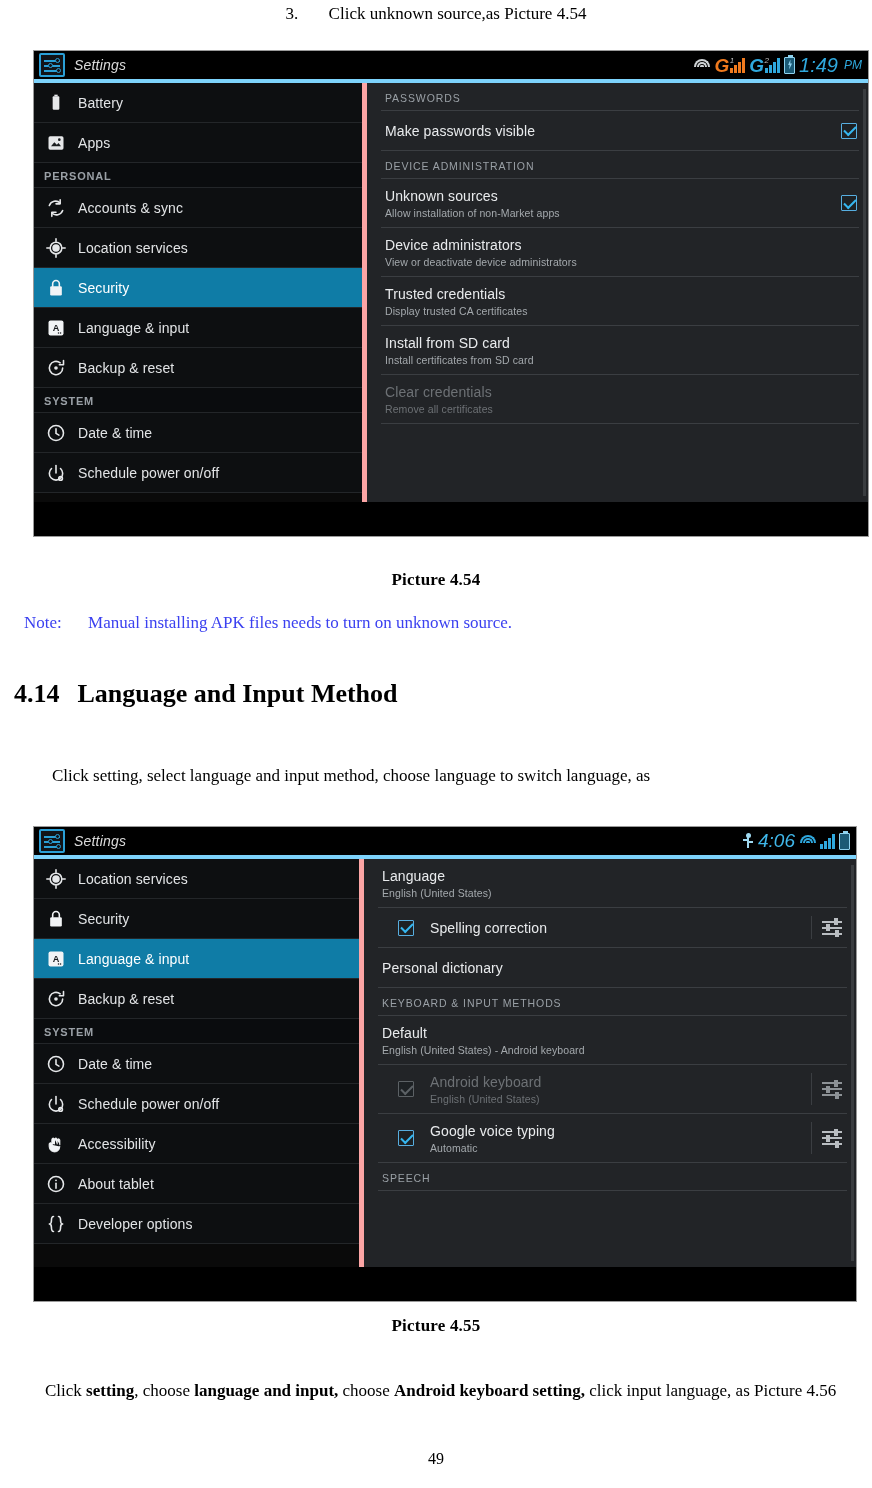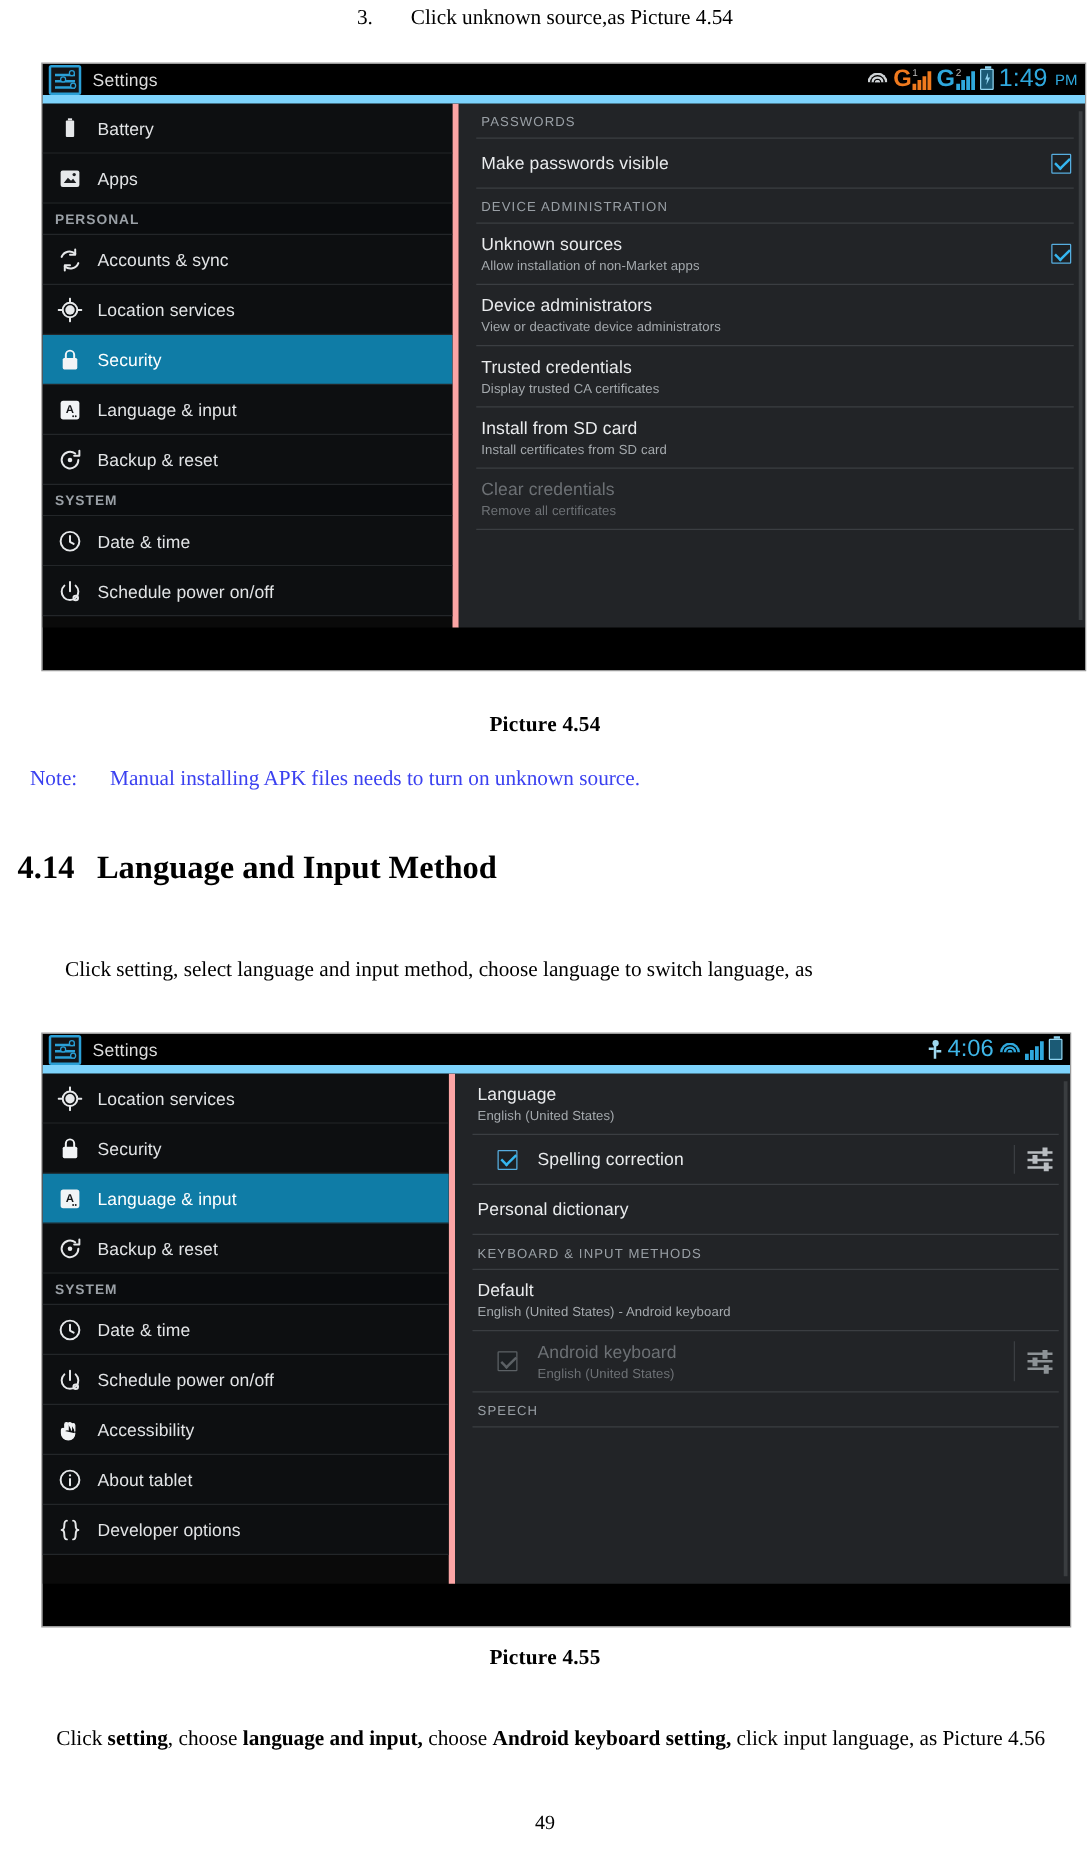--- a/index.html
+++ b/index.html
@@ -67,22 +67,23 @@
     border: 1px solid #9a9a9a;
     overflow: hidden;
   }
   .shot-inner { width:100%; height:100%; display:flex; flex-direction:column; background:#000; }
 
   .statusbar {
     height: 32px; flex: 0 0 32px;
     background: #000;
     display: flex; align-items: center;
     padding: 0 6px 0 5px;
-    border-bottom: 7px solid #7dd3fc;
+    border-bottom: 4px solid #7dd3fc;
     position: relative;
+    font-style: italic;
   }
   .app-icon {
     width: 26px; height: 24px;
     border: 2px solid #2a9fd6;
     border-radius: 2px;
     background: #121418;
     position: relative;
     flex: 0 0 auto;
     margin-right: 9px;
   }
@@ -603,20 +604,33 @@
             <span class="divider-v"></span>
             <span class="gear-sliders dim">
               <i></i>
               <i></i>
               <i></i>
               <b></b>
               <b></b>
               <b></b>
             </span>
           </div>
+          <div class="c-row indent">
+            <span class="chk on chk-left"></span>
+            <span class="c-texts"><span class="c-title">Google voice typing</span><span class="c-sub" style="display:block">Automatic</span></span>
+            <span class="divider-v"></span>
+            <span class="gear-sliders">
+              <i></i>
+              <i></i>
+              <i></i>
+              <b></b>
+              <b></b>
+              <b></b>
+            </span>
+          </div>
           <div class="c-group">SPEECH</div>
         <div class="scrollhint"></div>
       </div>
     </div>
 
     <div class="navbar tall"></div>
   </div>
 </div>
 
 <div class="caption" style="position:absolute; left:0; width:872px; top:1316px;">Picture 4.55</div>

